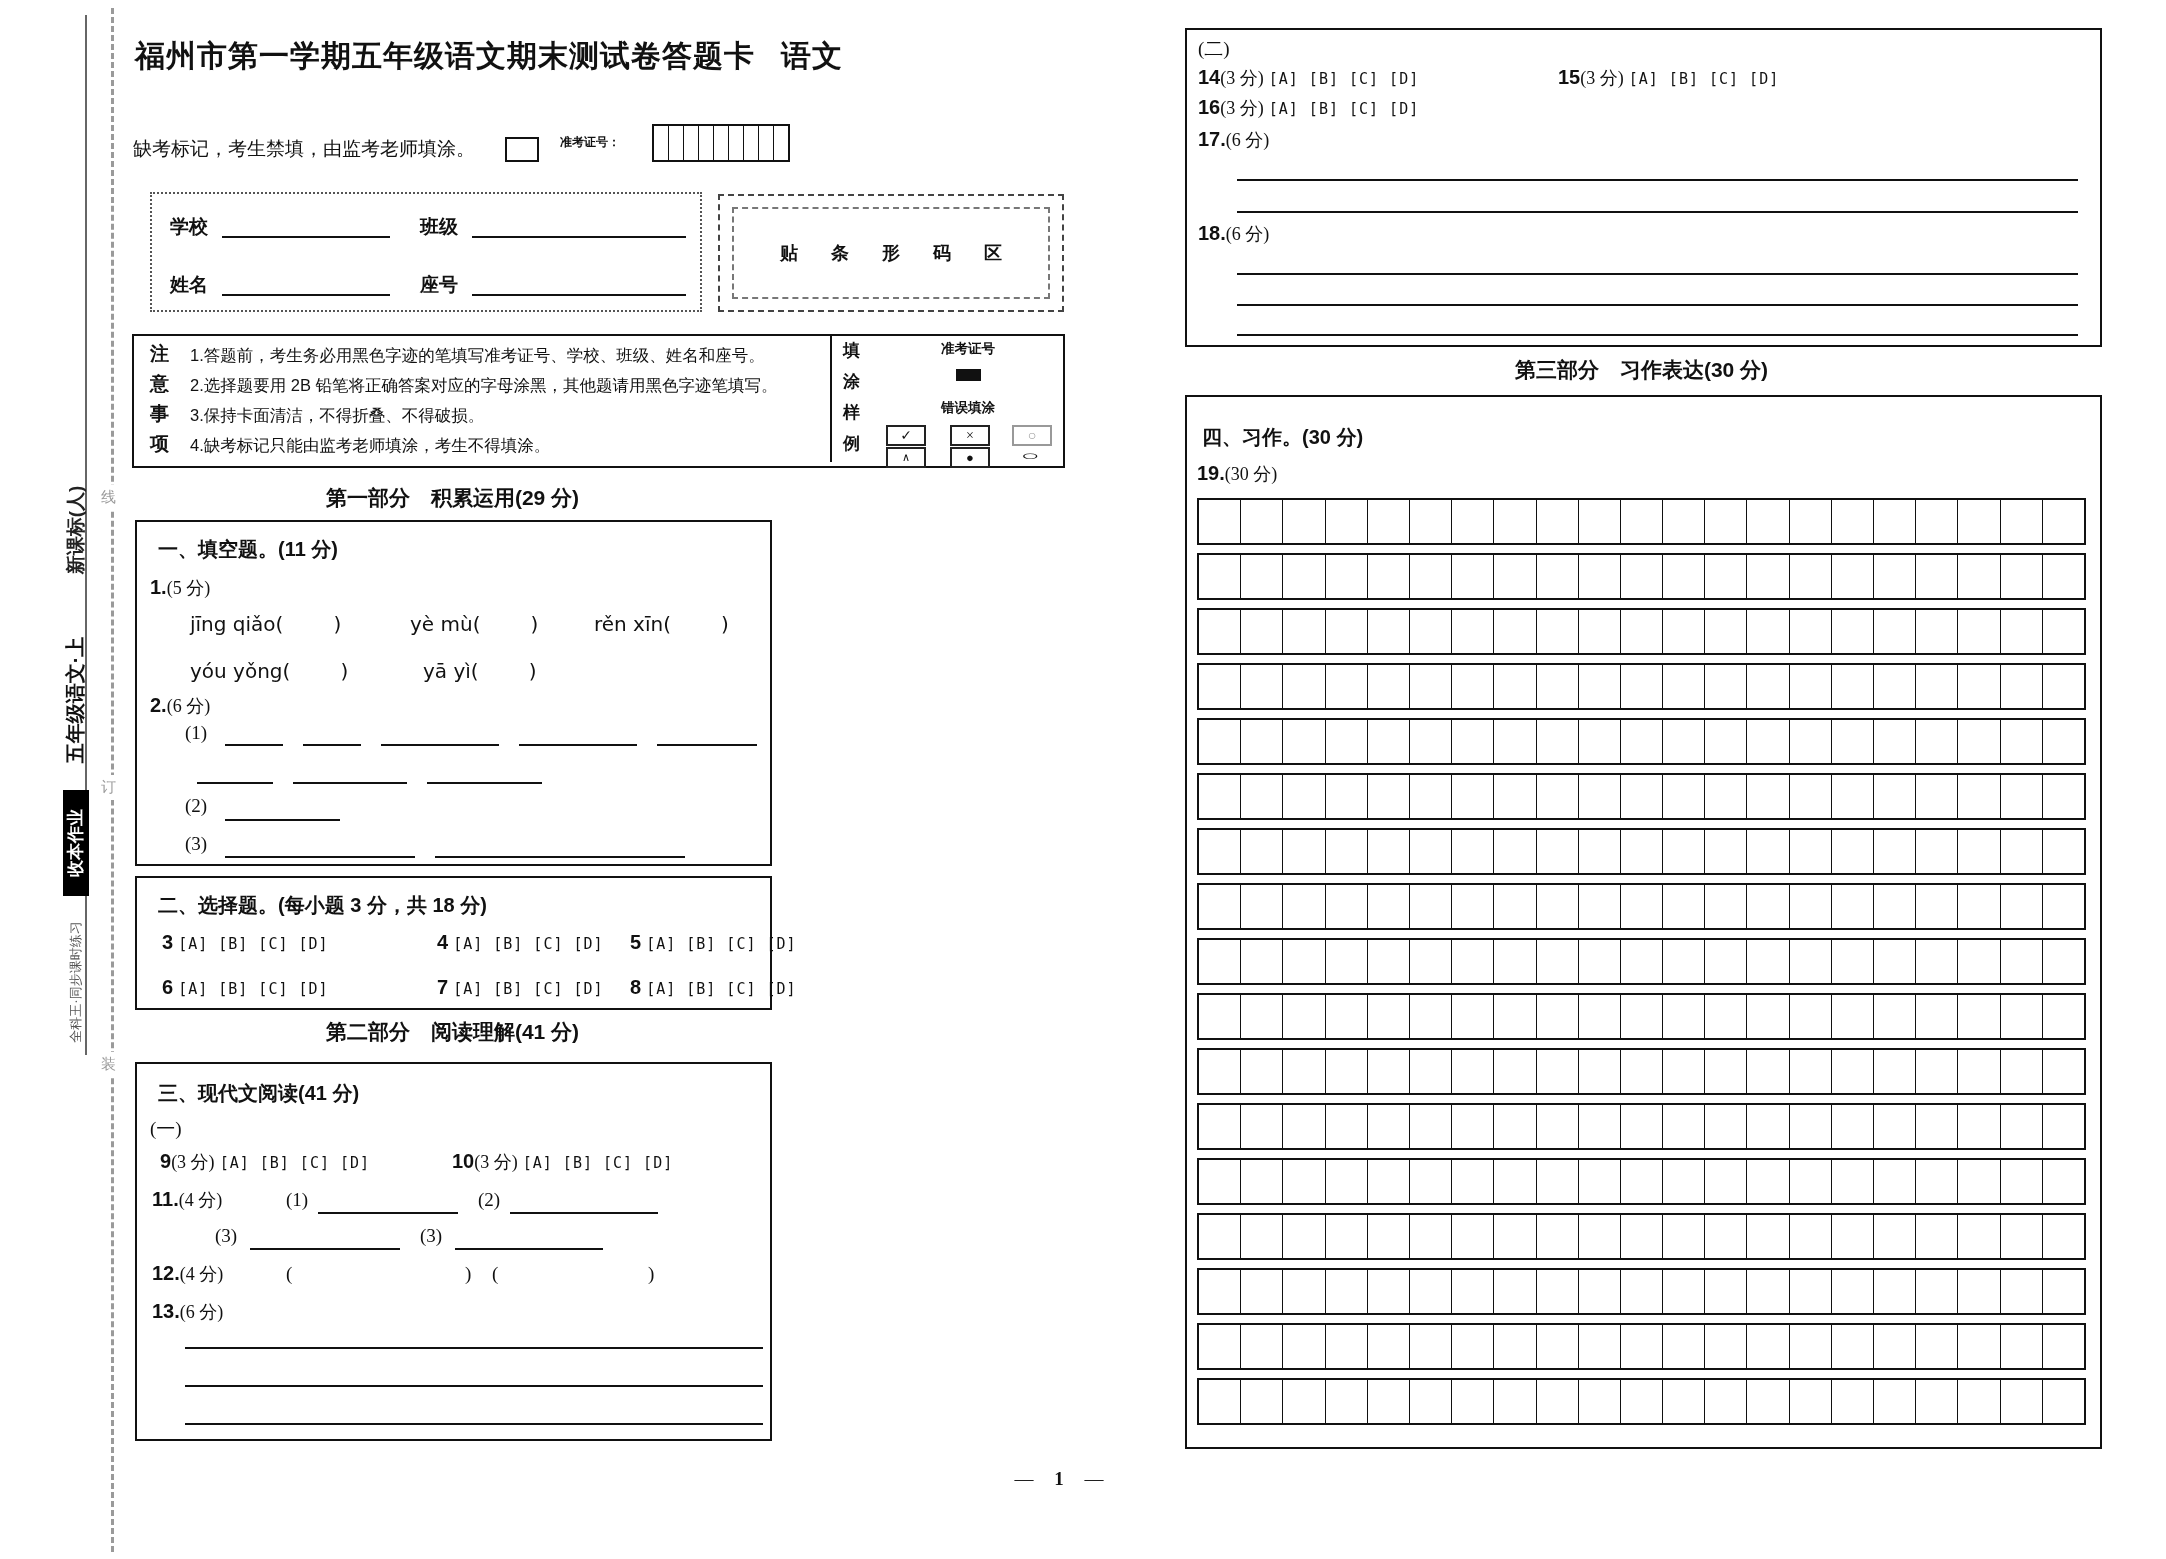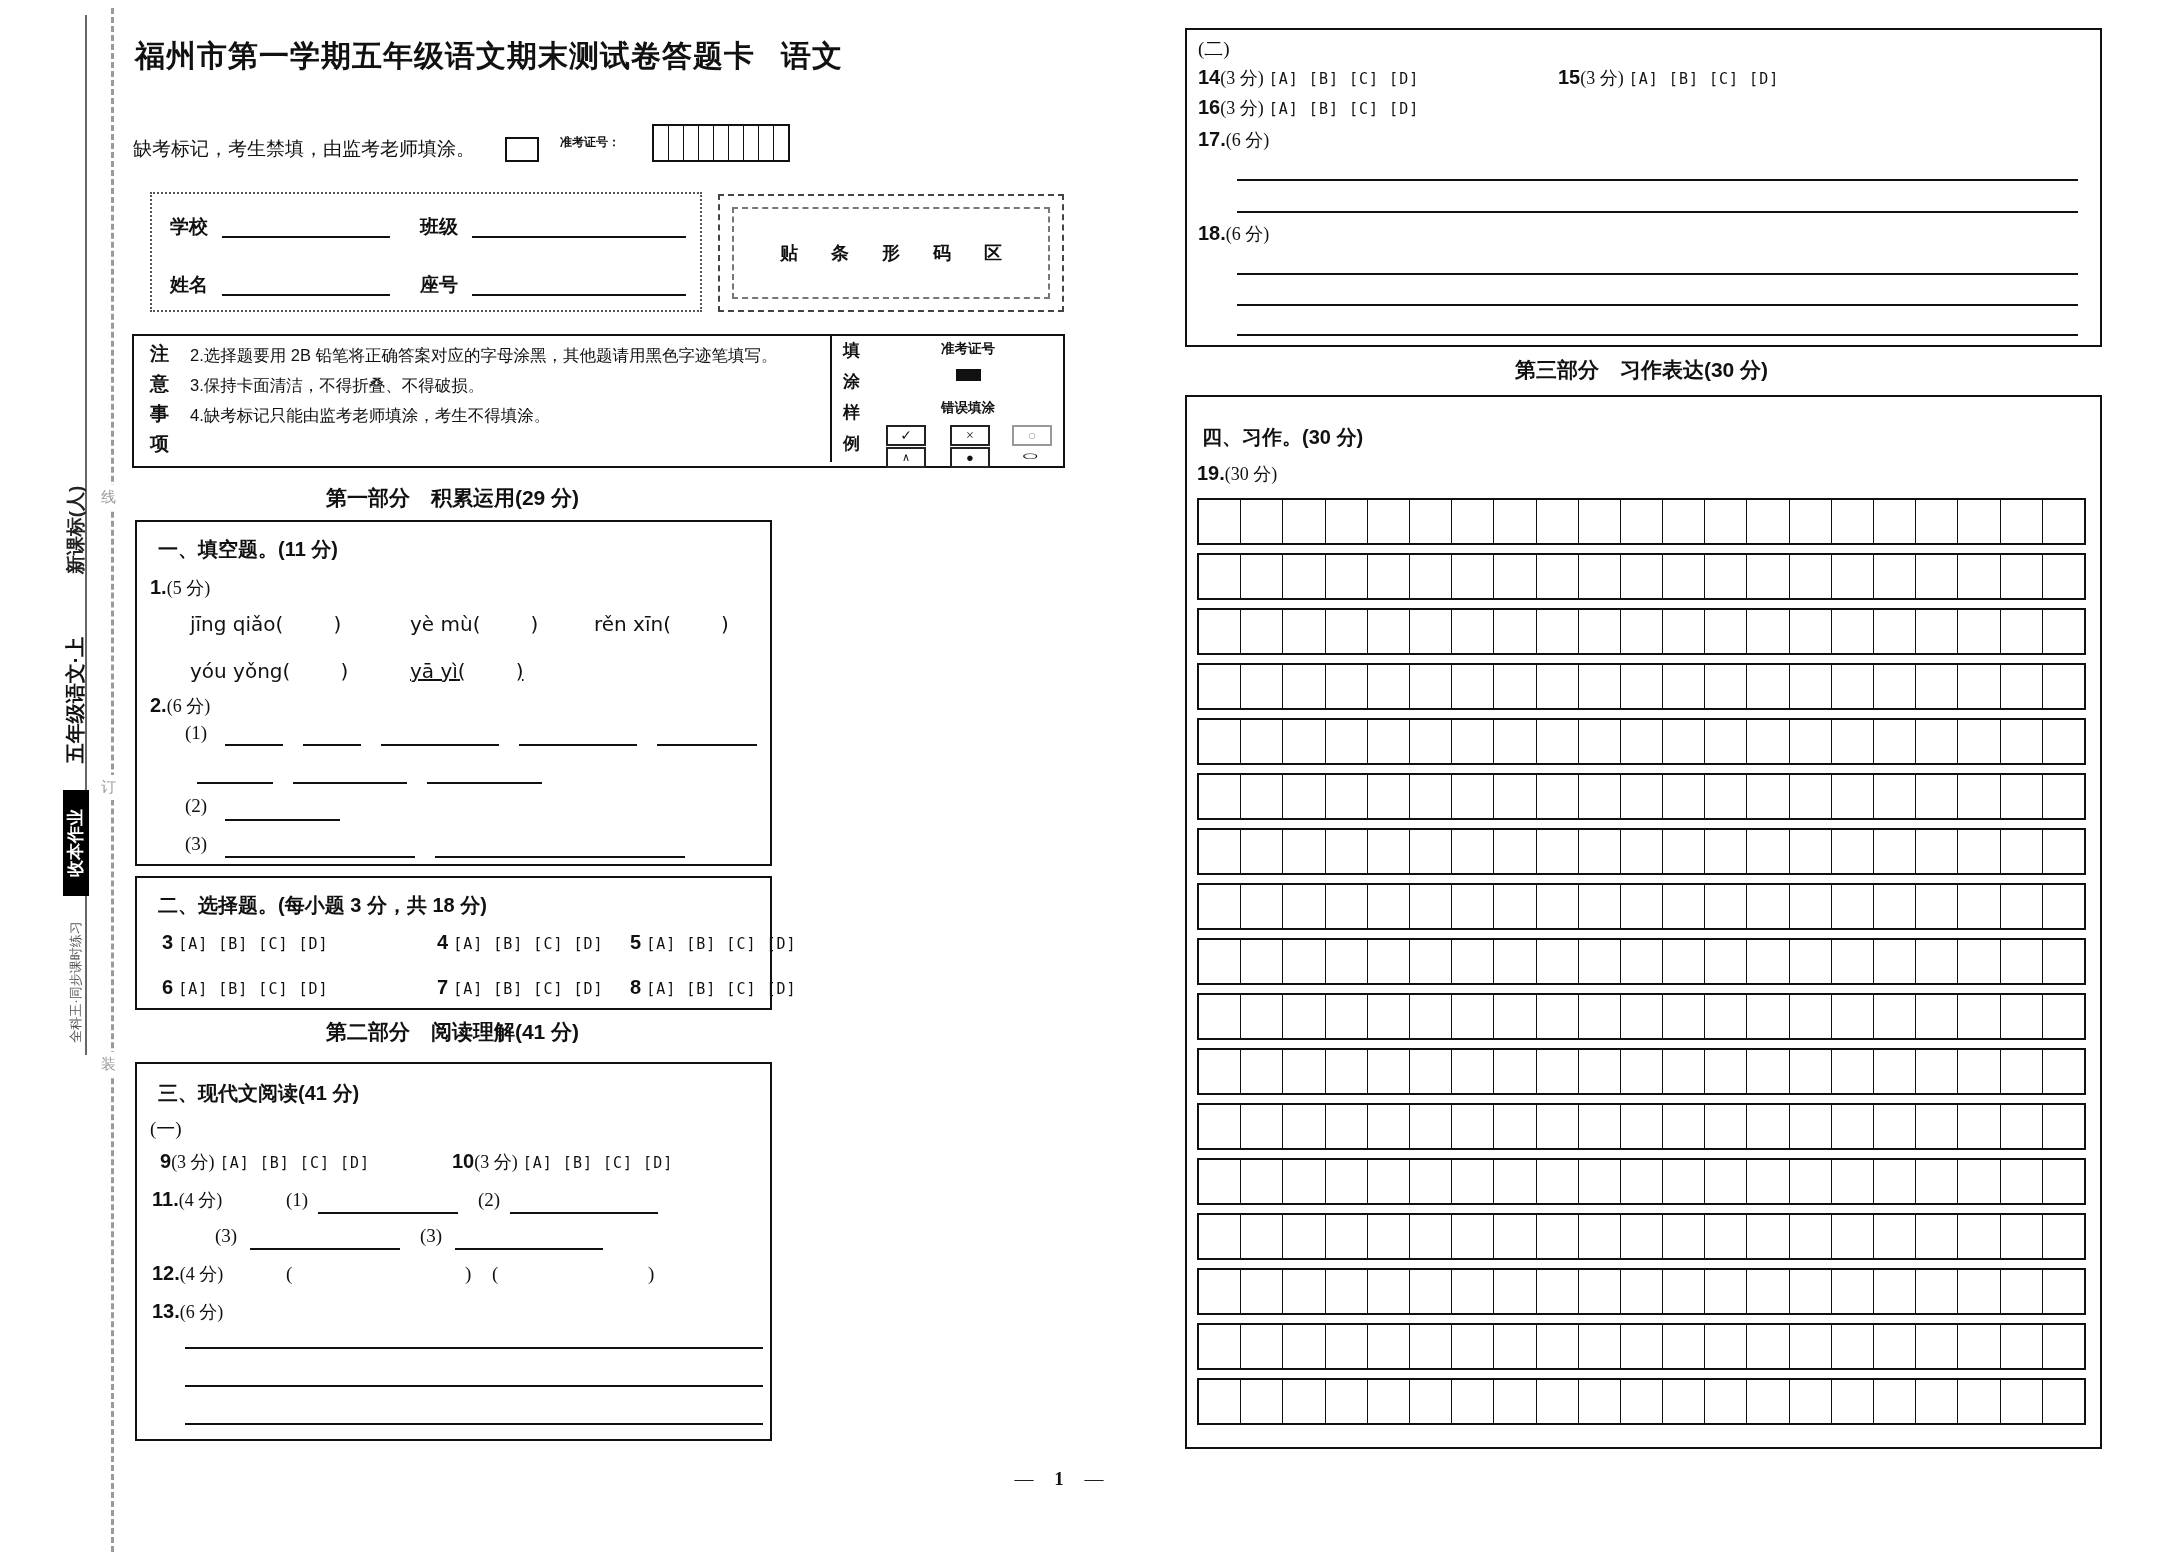--- a/index.html
+++ b/index.html
@@ -91,20 +91,21 @@
 
   <div class="dashbox" style="left:718px;top:194px;width:342px;height:114px;"></div>
   <div class="dashbox-in hd" style="left:732px;top:207px;width:314px;height:88px;font-size:18px;letter-spacing:14px;text-indent:14px;">贴 条 形 码 区</div>
 
   <div class="solidbox" style="left:132px;top:334px;width:929px;height:130px;"></div>
   <div class="ntchar" style="top:341px;">注</div>
   <div class="ntchar" style="top:371px;">意</div>
   <div class="ntchar" style="top:401px;">事</div>
   <div class="ntchar" style="top:431px;">项</div>
   <div class="abs" style="left:190px;top:340px;width:635px;">
+    <div class="notice-item">1.答题前，考生务必用黑色字迹的笔填写准考证号、学校、班级、姓名和座号。</div>
     <div class="notice-item">2.选择题要用 2B 铅笔将正确答案对应的字母涂黑，其他题请用黑色字迹笔填写。</div>
     <div class="notice-item">3.保持卡面清洁，不得折叠、不得破损。</div>
     <div class="notice-item">4.缺考标记只能由监考老师填涂，考生不得填涂。</div>
   </div>
   <div class="abs" style="left:830px;top:336px;height:126px;border-left:2px solid #111;"></div>
   <div class="stchar" style="top:339px;">填</div>
   <div class="stchar" style="top:370px;">涂</div>
   <div class="stchar" style="top:401px;">样</div>
   <div class="stchar" style="top:432px;">例</div>
   <div class="abs hd" style="left:925px;top:340px;width:86px;text-align:center;font-size:13.5px;font-weight:600;">准考证号</div>
@@ -133,21 +134,21 @@
 
   <div class="solidbox" style="left:135px;top:520px;width:633px;height:342px;"></div>
   <div class="abs hd" style="left:158px;top:536px;font-size:20px;">一、填空题。(11 分)</div>
   <div class="cq" style="left:150px;top:576px;">
     <b class="qn">1.</b><span class="score">(5 分)</span>
   </div>
   <div class="pyu" style="left:190px;top:612px;"><span>jīng qiǎo</span><span>(</span><span class="pgap"></span><span>)</span></div>
   <div class="pyu" style="left:410px;top:612px;"><span>yè mù</span><span>(</span><span class="pgap"></span><span>)</span></div>
   <div class="pyu" style="left:594px;top:612px;"><span>rěn xīn</span><span>(</span><span class="pgap"></span><span>)</span></div>
   <div class="pyu" style="left:190px;top:659px;"><span>yóu yǒng</span><span>(</span><span class="pgap"></span><span>)</span></div>
-  <div class="pyu" style="left:410px;top:659px;text-decoration:underline;"><span>yā yì</span><span>(</span><span class="pgap"></span><span>)</span></div>
+  <div class="pyu" style="left:423px;top:659px;"><span>yā yì</span><span>(</span><span class="pgap"></span><span>)</span></div>
   <div class="cq" style="left:150px;top:694px;">
     <b class="qn">2.</b><span class="score">(6 分)</span>
   </div>
   <div class="abs lbl19" style="left:185px;top:722px;">(1)</div>
   <div class="ul" style="left:225px;top:744px;width:58px;"></div>
   <div class="ul" style="left:303px;top:744px;width:58px;"></div>
   <div class="ul" style="left:381px;top:744px;width:118px;"></div>
   <div class="ul" style="left:519px;top:744px;width:118px;"></div>
   <div class="ul" style="left:657px;top:744px;width:100px;"></div>
   <div class="ul" style="left:197px;top:782px;width:76px;"></div>

